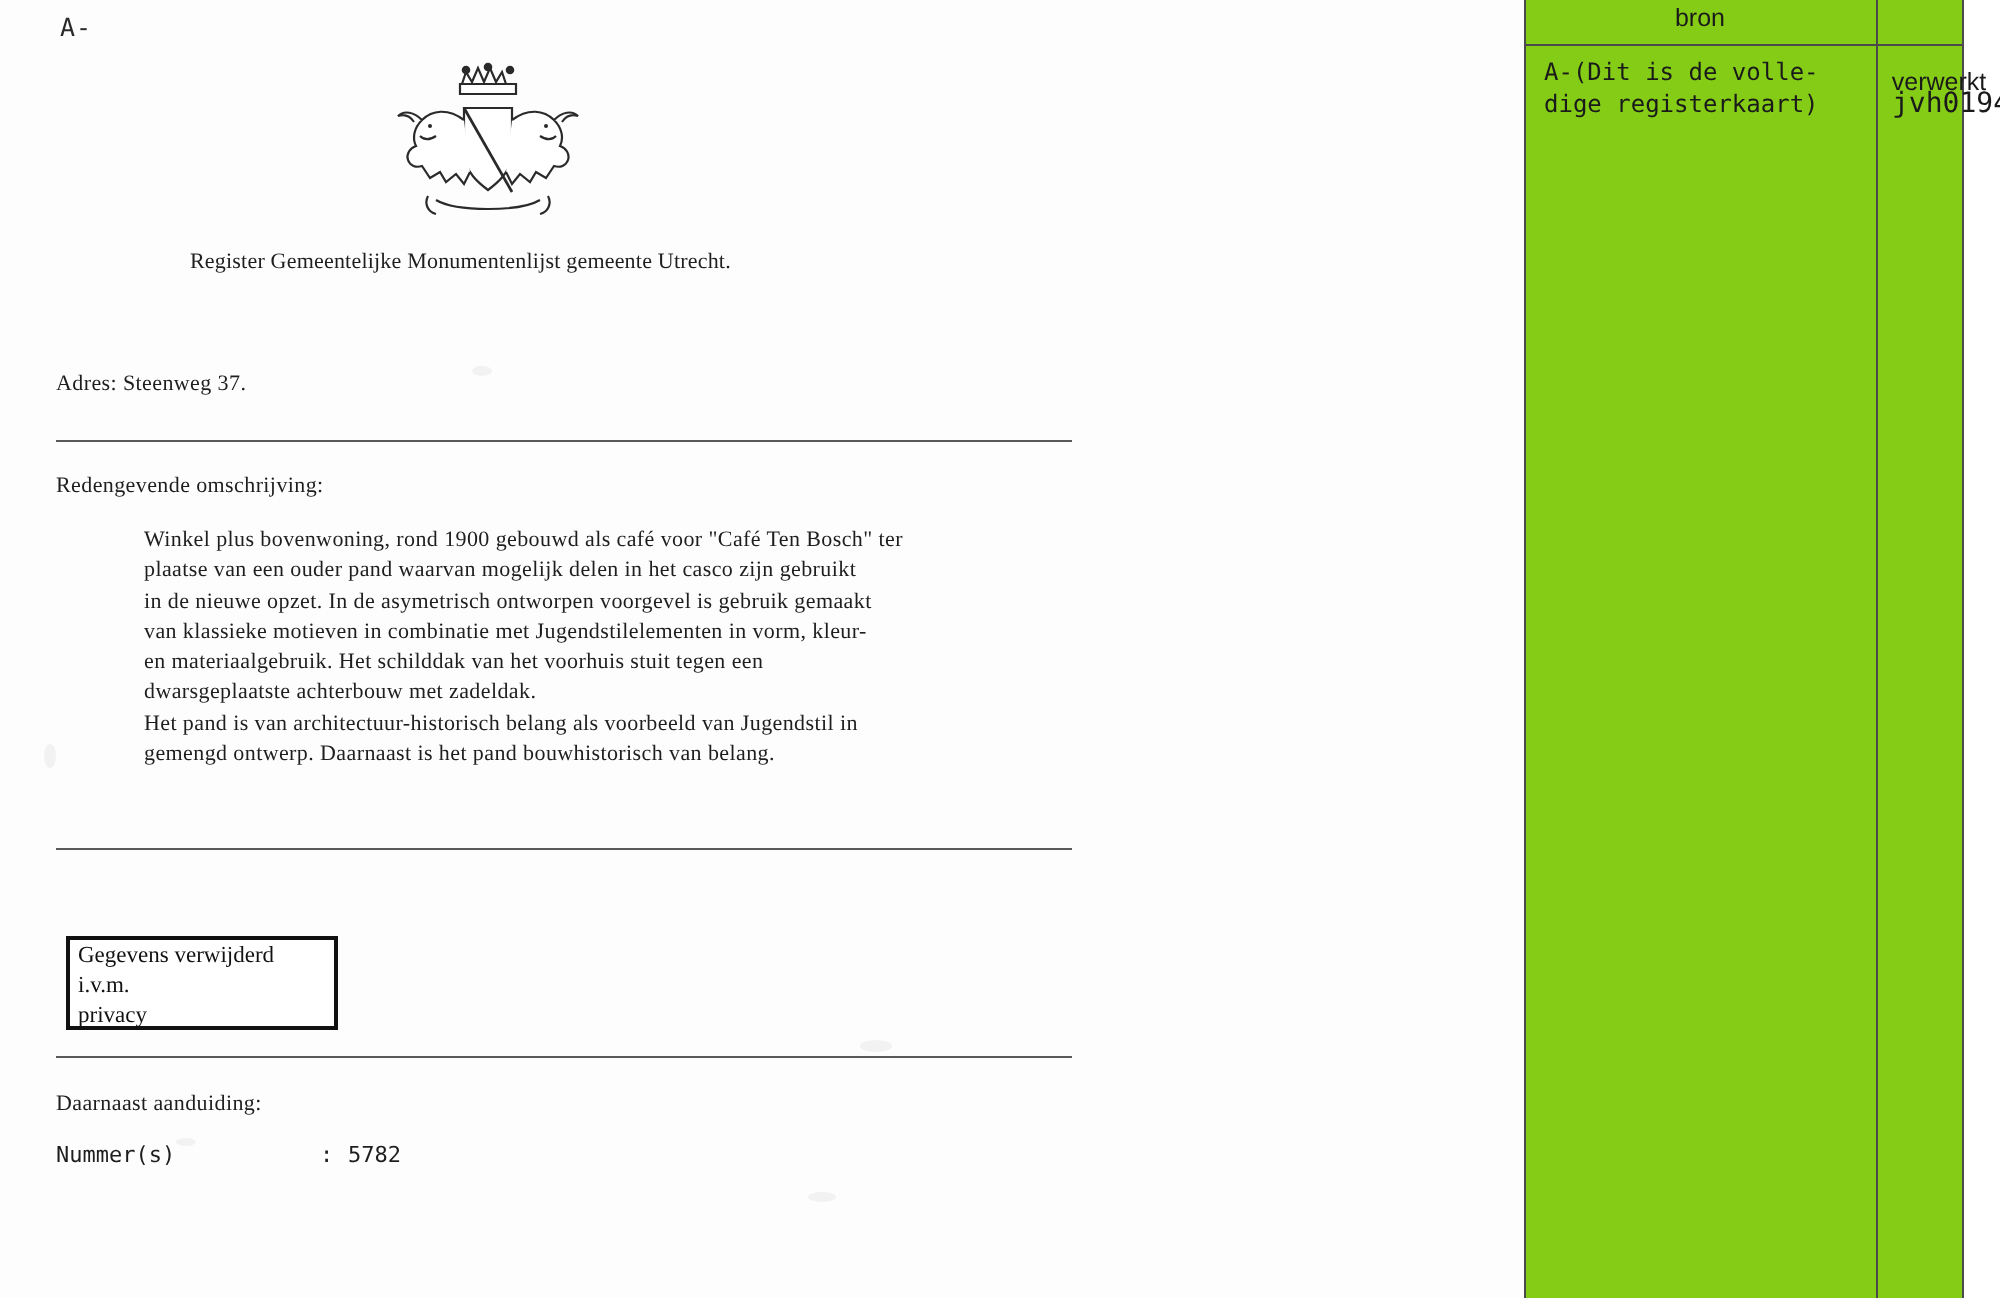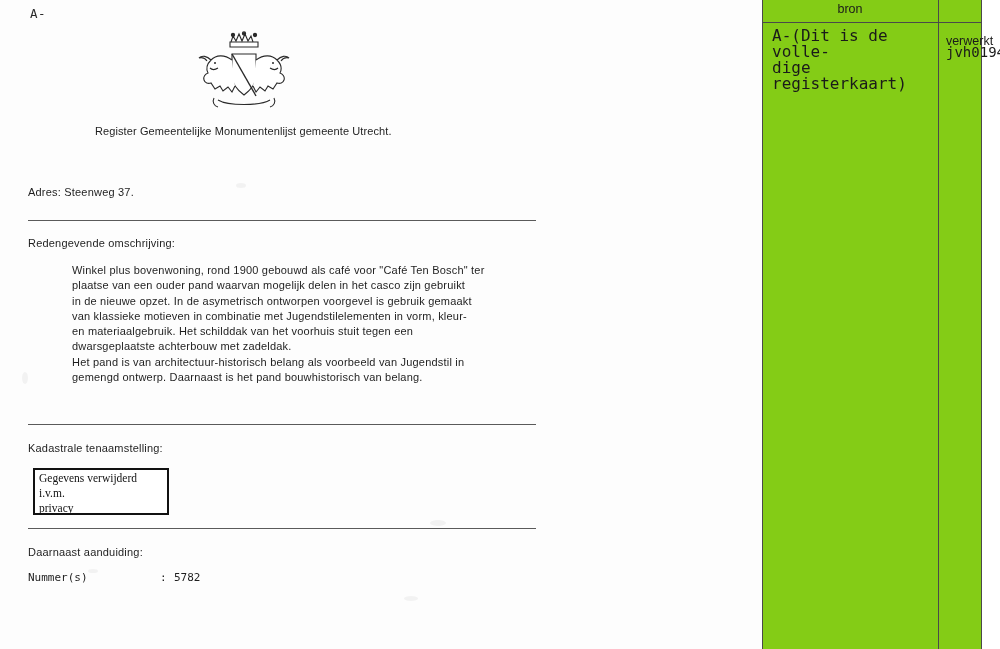--- a/index.html
+++ b/index.html
@@ -50,21 +50,21 @@
     position: absolute;
     left: 188px;
     top: 30px;
     width: 112px;
     height: 86px;
   }
 
   
   .doc-text {
     position: absolute;
-    font-family: Liberation Sans, sans-serif;
+    font-family: Liberation Serif, serif;
     font-size: 11px;
     line-height: 15px;
     color: #1e1e1e;
     white-space: pre;
     letter-spacing: .2px;
   }
 
   #register-title {
     left: 95px;
     top: 124px;
@@ -174,21 +174,21 @@
     text-align: center;
   }
   #meta-head-bron     { left: 0;     width: 176px; }
   #meta-head-verwerkt { left: 177px; width: 61px; margin-top: 32px;  }
 
   #meta-bron-value {
     position: absolute;
     left: 10px;
     top: 28px;
     width: 162px;
-    font-size: 16px;
+    font-size: 12px;
     line-height: 16px;
     color: #1a1a1a;
     white-space: pre-line;
   }
   #meta-verwerkt-value {
     position: absolute;
     left: 184px;
     top: 44px;
     font-size: 14px;
     color: #1a1a1a;
@@ -247,21 +247,20 @@
 plaatse van een ouder pand waarvan mogelijk delen in het casco zijn gebruikt
 in de nieuwe opzet. In de asymetrisch ontworpen voorgevel is gebruik gemaakt
 van klassieke motieven in combinatie met Jugendstilelementen in vorm, kleur-
 en materiaalgebruik. Het schilddak van het voorhuis stuit tegen een
 dwarsgeplaatste achterbouw met zadeldak.
 Het pand is van architectuur-historisch belang als voorbeeld van Jugendstil in
 gemengd ontwerp. Daarnaast is het pand bouwhistorisch van belang.</div>
 
   <div class="rule" id="rule-2"></div>
 
-  <div class="doc-text" id="kadastrale-tenaam-heading">Kadastrale tenaamstelling:</div>
 
   <div id="privacy-box">
     <div class="privacy-text">Gegevens verwijderd i.v.m.
 privacy</div>
   </div>
 
   <div class="rule" id="rule-3"></div>
 
   <div class="doc-text" id="kadastrale-aanduiding-heading">Daarnaast aanduiding:</div>
 

